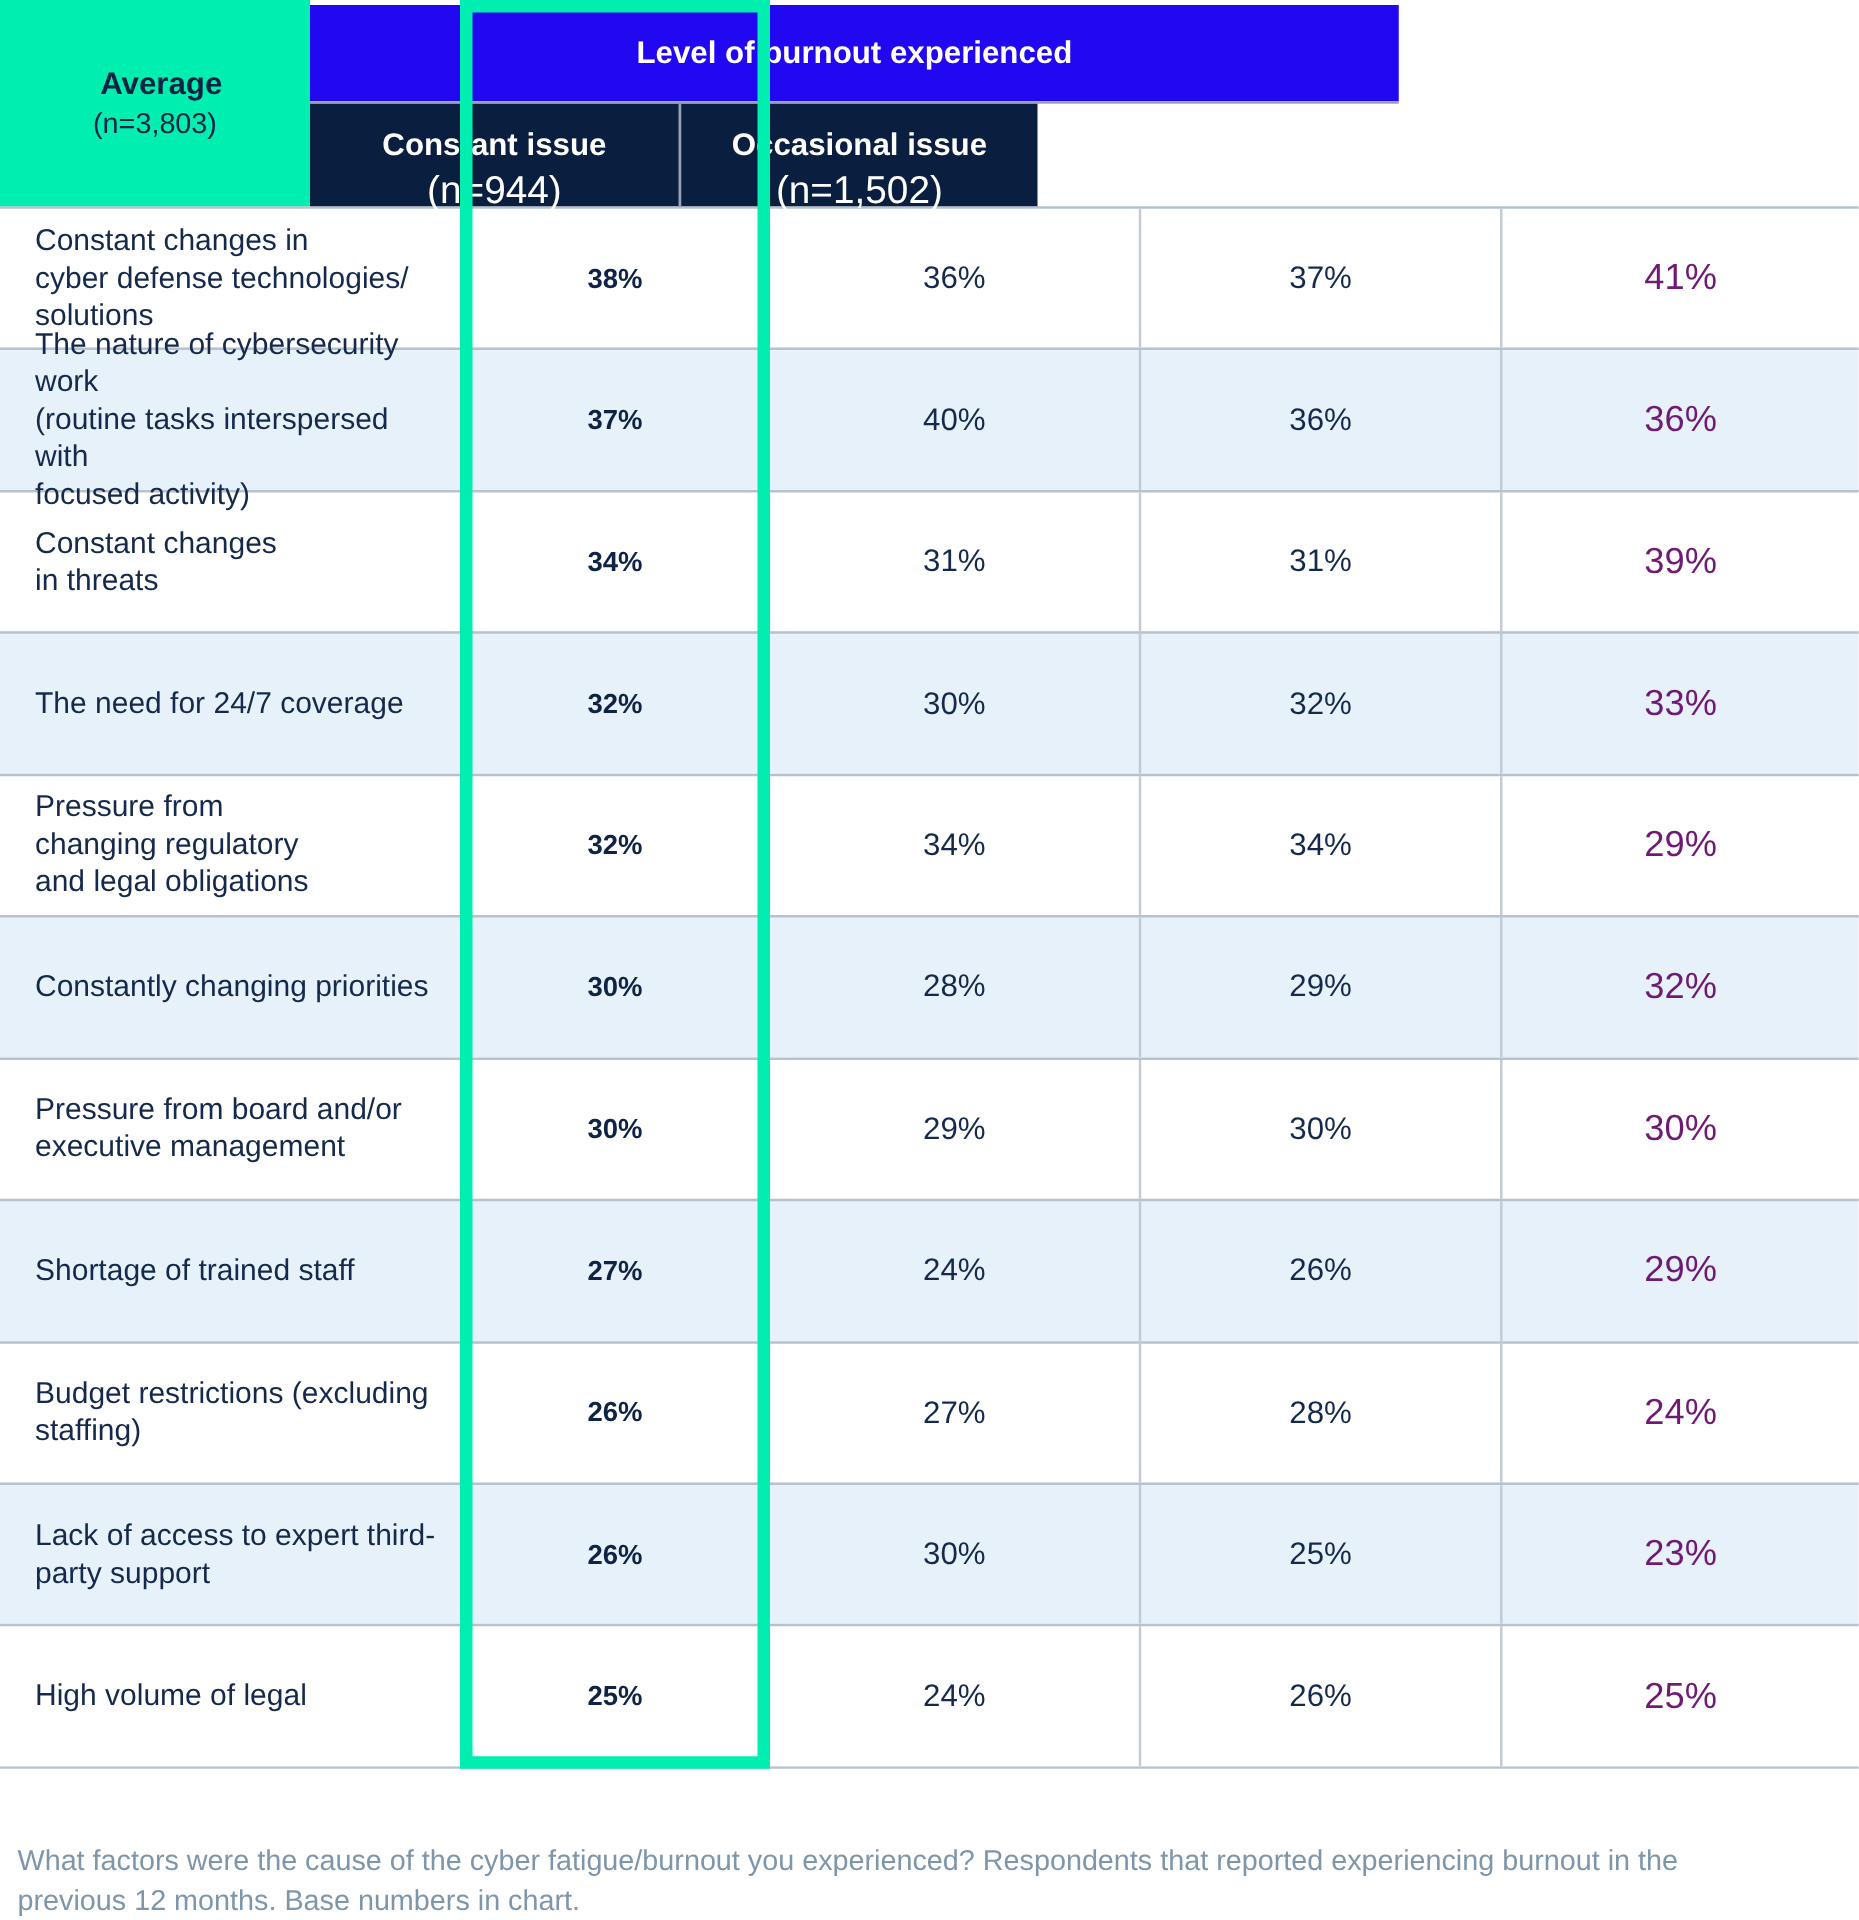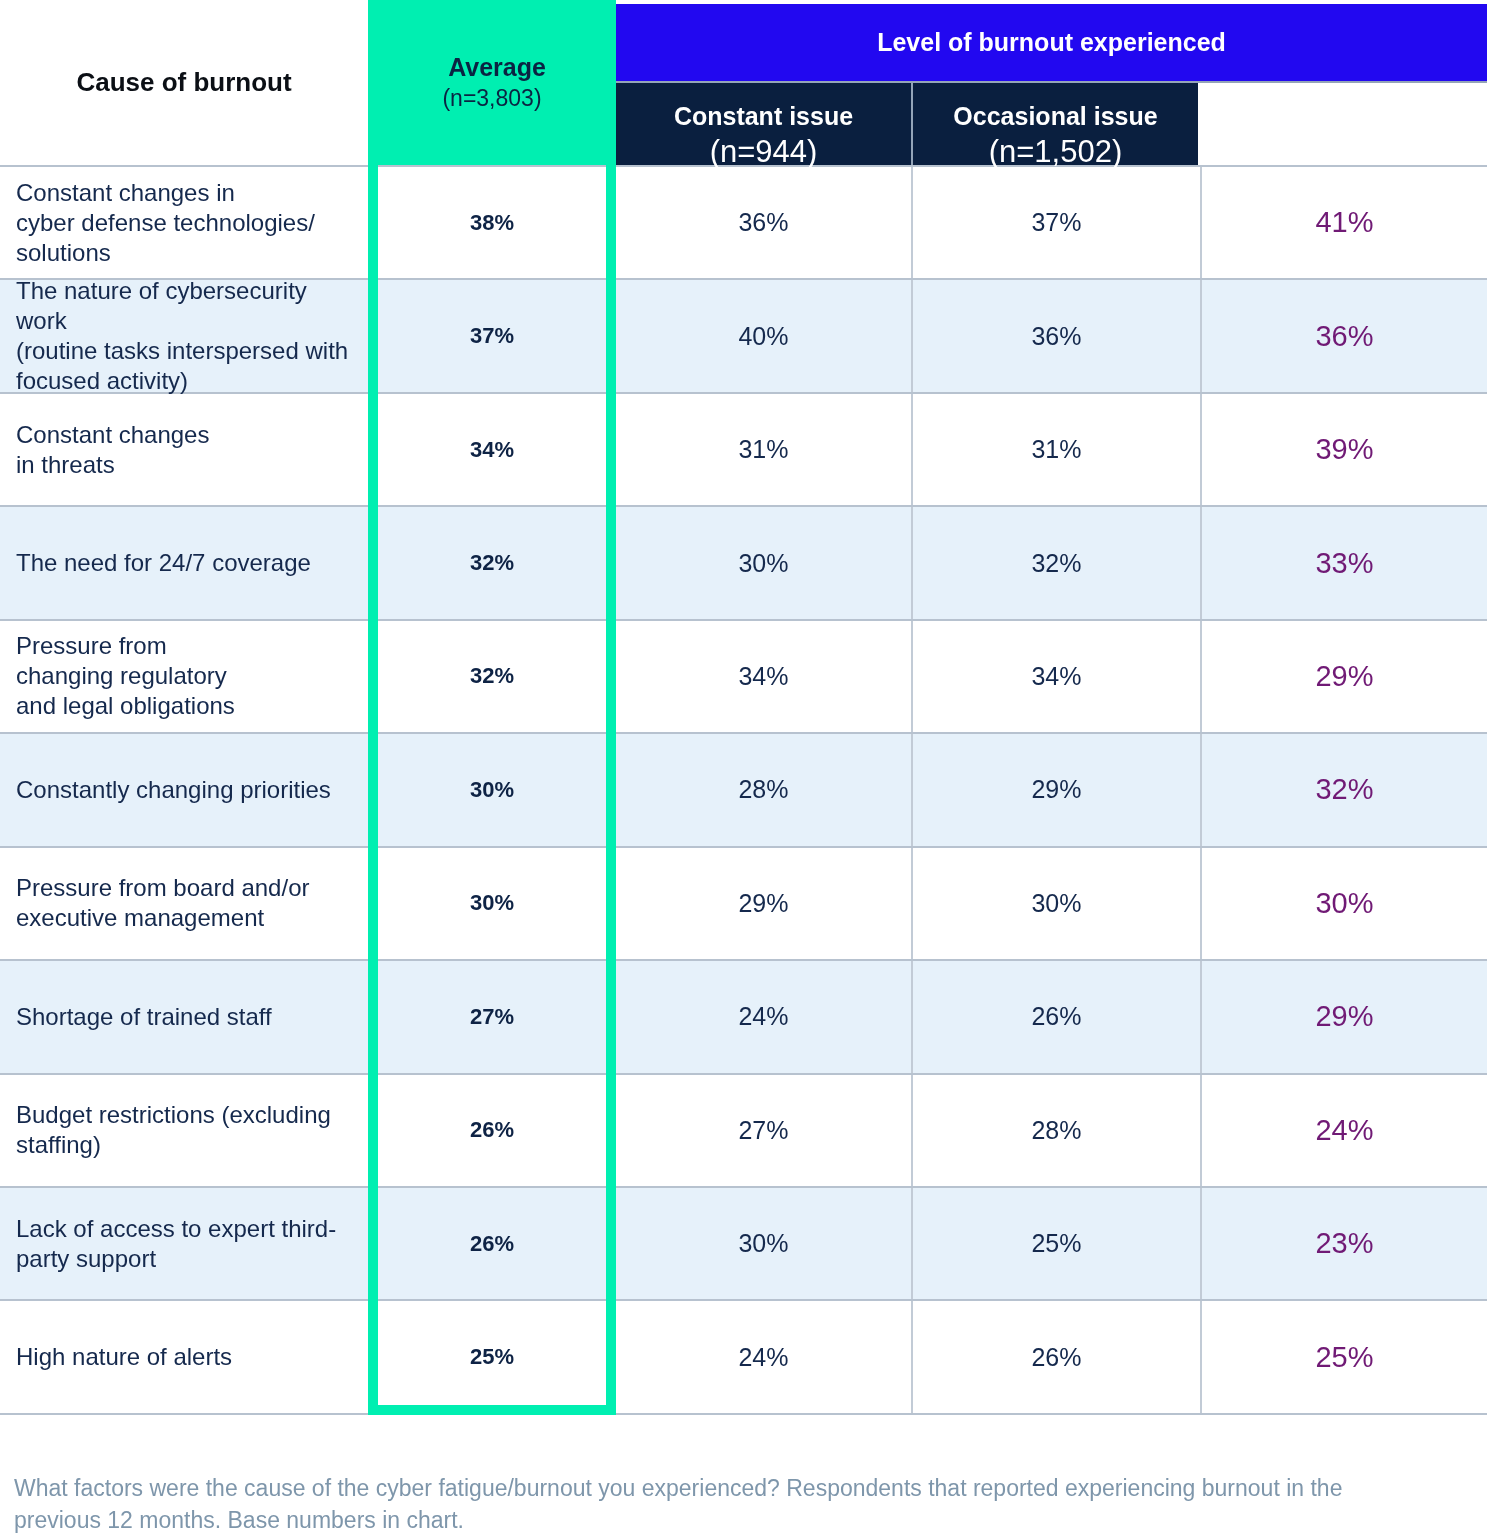--- a/index.html
+++ b/index.html
@@ -46,21 +46,21 @@
   .w4 { width: 289px; border-left: 2px solid #94A4B8; }
   .w5 { width: 287px; border-left: 2px solid #94A4B8; }
 
   
   .rows { border-bottom: 2px solid #B7C2CF; }
   .row { display: flex; height: 113.45px; border-top: 2px solid #B7C2CF; background: #ffffff; }
   .row:nth-child(even) { background: #E6F1FA; }
   .cell { display: flex; align-items: center; justify-content: center; }
   .c-label {
     width: 368px; justify-content: flex-start;
-    padding-left: 16px; padding-right: 10px;
+    padding-left: 28px; padding-right: 10px;
   }
   .c-label .txt {
     font-size: 24px; line-height: 30px; color: #15294D; white-space: pre-line;
   }
   .c-avg { width: 248px; font-size: 22px; font-weight: bold; color: #0E2345; }
   .c-v3 { width: 295px; font-size: 25px; color: #15294D; }
   .c-v4 { width: 289px; font-size: 25px; color: #15294D; border-left: 2px solid #C2CBD6; }
   .c-v5 { width: 287px; font-size: 29px; color: #701a75; border-left: 2px solid #C2CBD6; }
 
   
@@ -77,21 +77,20 @@
     font-size: 23px; line-height: 1.4;
     color: #7E96AB; white-space: pre-line;
   }
 </style>
 </head>
 <body>
 
 <div class="table">
 
   <div class="header-row">
-    <div class="hd-cause">Cause of burnout</div>
     <div class="hd-avg">
       <div class="t">Average</div>
       <div class="n">(n=3,803)</div>
     </div>
     <div class="hd-group">
       <div class="spacer"></div>
       <div class="blue-band">Level of burnout experienced</div>
       <div class="hd-sep"></div>
       <div class="sub-row">
         <div class="sub-cell w3">
@@ -213,21 +212,21 @@
 party support</span>
         </div>
       <div class="cell c-avg">26%</div>
       <div class="cell c-v3">30%</div>
       <div class="cell c-v4">25%</div>
       <div class="cell c-v5">23%</div>
     </div>
 
     <div class="row">
       <div class="cell c-label">
-          <span class="txt">High nature of alerts</span>
+          <span class="txt">High volume of legal</span>
         </div>
       <div class="cell c-avg">25%</div>
       <div class="cell c-v3">24%</div>
       <div class="cell c-v4">26%</div>
       <div class="cell c-v5">25%</div>
     </div>
 
   </div>
 
   <div class="avg-frame"></div>

